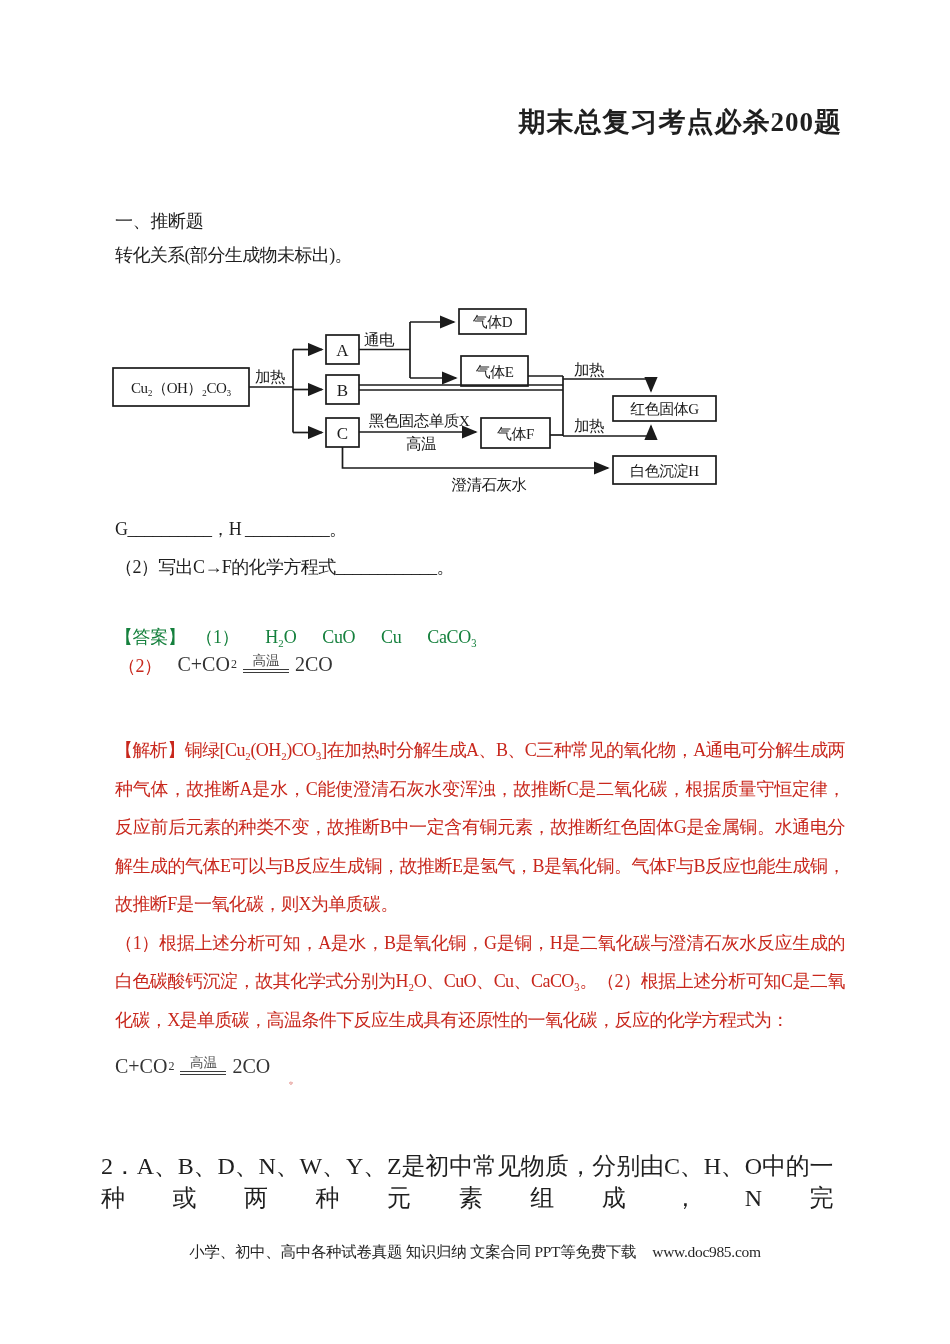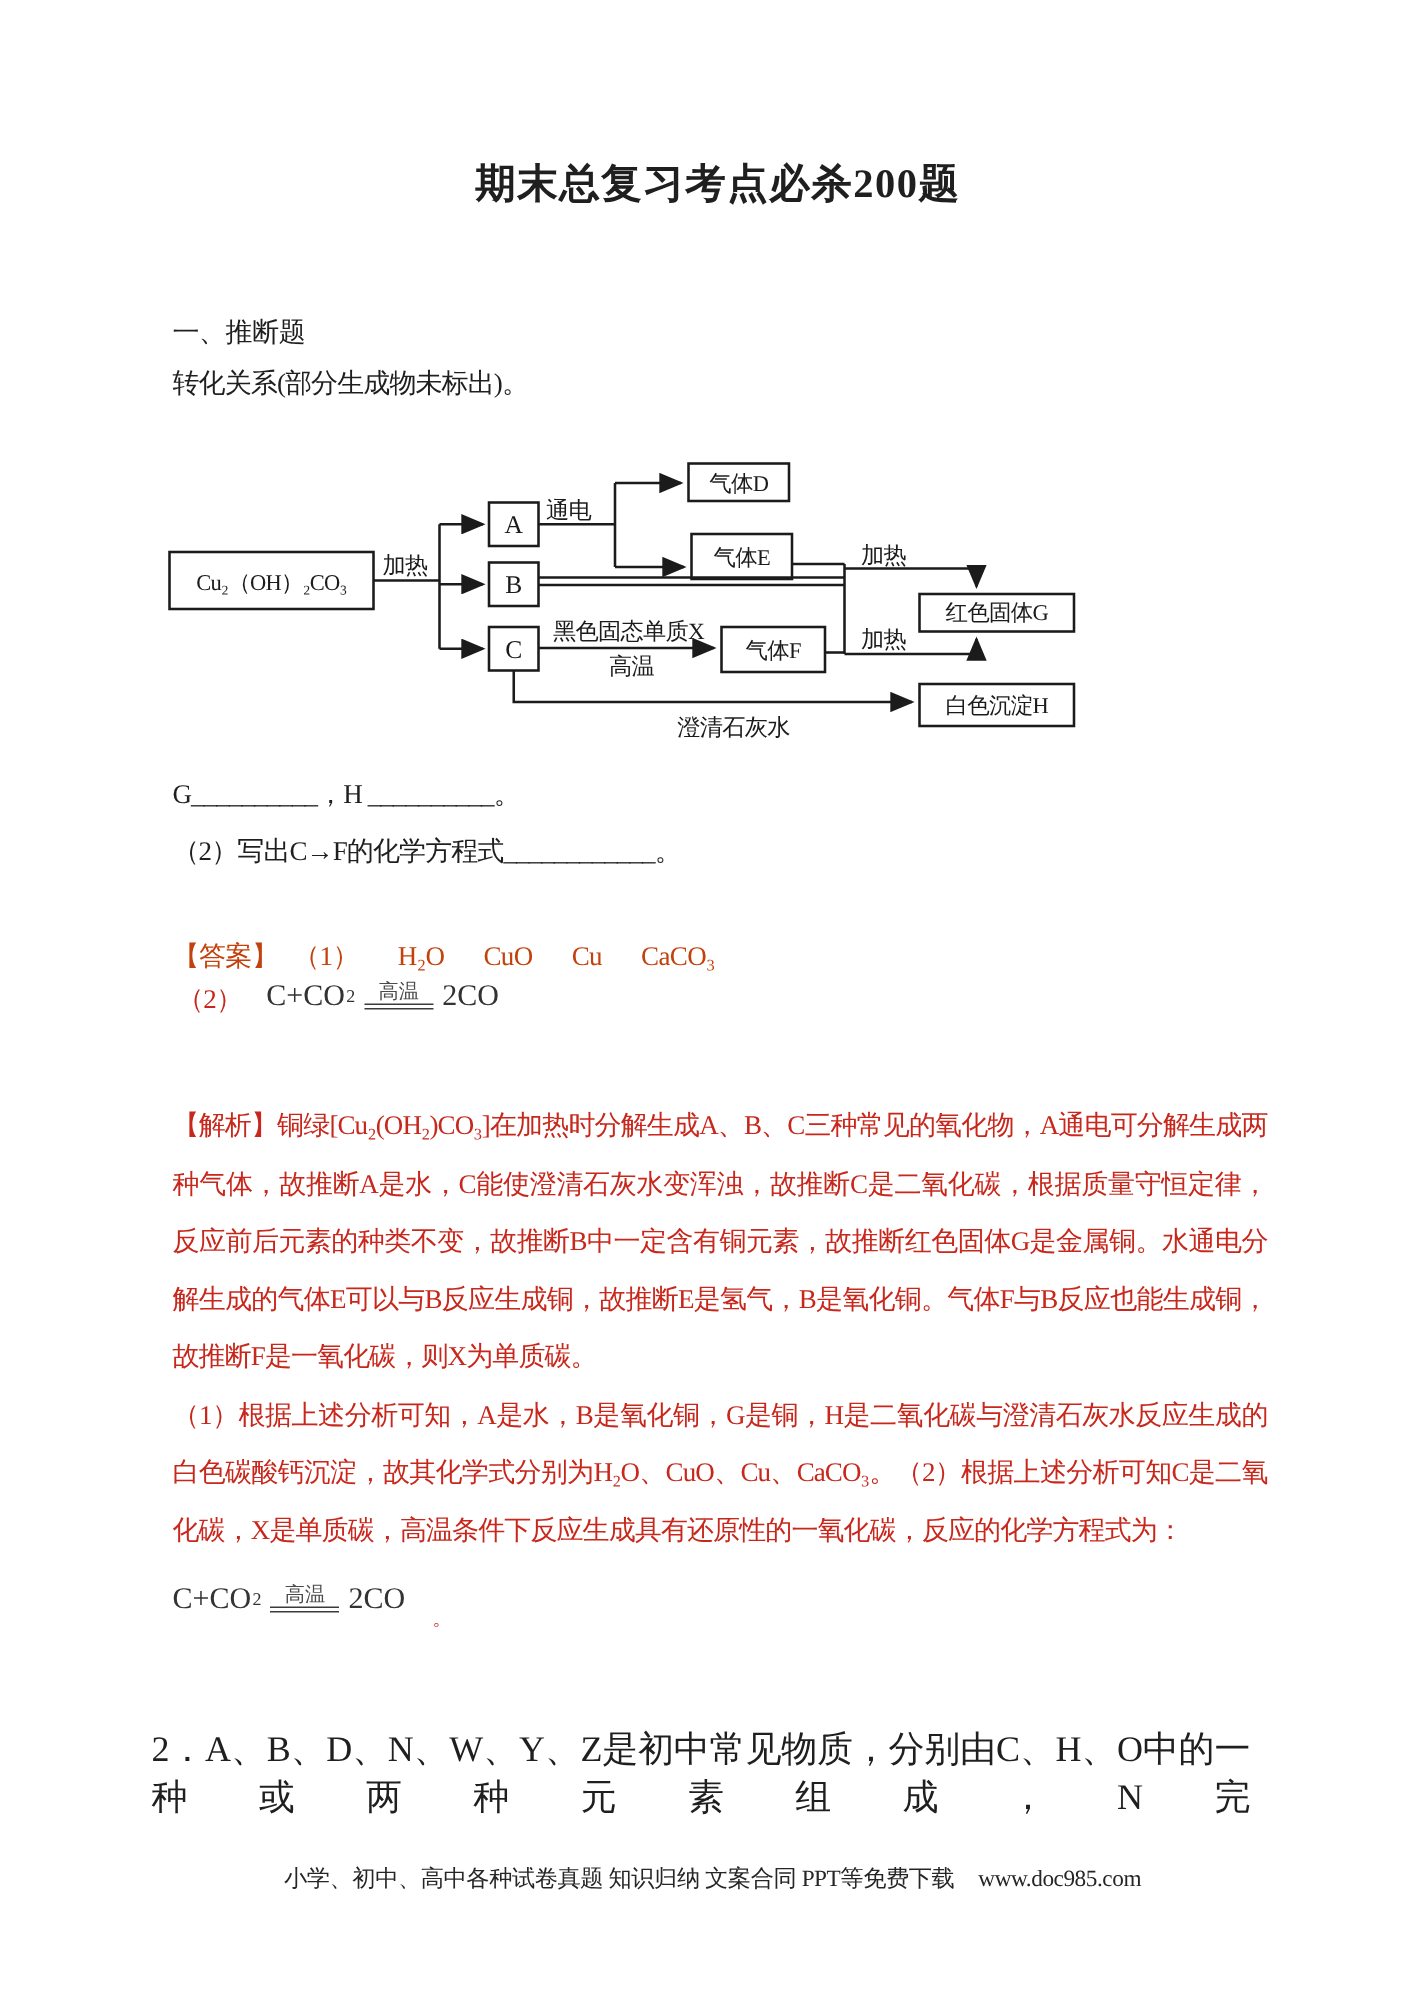--- a/index.html
+++ b/index.html
@@ -4,21 +4,21 @@
 <style>
   html,body { margin:0; padding:0; background:#ffffff; }
   body { font-family:"Liberation Serif","DejaVu Serif",serif; }
   .page {
     position:relative; width:950px; height:1344px; margin:0 auto;
     background:#ffffff; color:#1f1f1f; overflow:hidden;
   }
   .abs { position:absolute; }
 
   .title {
-    left:115px; top:104px; width:727px; text-align:center;
+    left:115px; top:104px; width:727px; text-align:right;
     font-size:27px; font-weight:bold; letter-spacing:1px; margin:0;
   }
   .subtitle {
     left:115px; top:154px; width:727px; text-align:center;
     font-size:26px; font-weight:bold; letter-spacing:1px; margin:0;
   }
   .tiny-mark { font-size:12px; color:#9a9a9a; margin-left:7px; font-weight:normal; }
 
   .heading { left:115px; top:209px; font-size:18px; letter-spacing:-0.3px;text-align:right; }
 
@@ -30,21 +30,21 @@
   .box { fill:none; stroke:#1b1b1b; stroke-width:1.7; }
   .ln  { stroke:#1b1b1b; stroke-width:1.7; fill:none; }
   .btxt { font-size:15px; letter-spacing:-0.5px; }
   .btxt-lg { font-size:17px; }
   .etxt { font-size:15.5px; letter-spacing:-0.5px; }
 
   .subq { left:115px; top:511px; width:730px; font-size:18px;
           line-height:37.5px; letter-spacing:-0.6px; }
 
   .answer-line { left:115px; top:625px; width:730px; font-size:18px;
-                 color:#c2410c; letter-spacing:-0.4px; }
+                 color:#15803d; letter-spacing:-0.4px; }
   .answer-line .ans-label { margin-left:10px; }
   .ans-val { margin-left:26px; }
 
   .eq-row { display:flex; align-items:flex-end; }
   .eq1-row { left:118px; top:652px; }
   .eq-part-label { color:#c8271c; font-size:18px; letter-spacing:-0.5px;
                    margin-right:16px; transform:translateY(2px); }
   .chem-eq { display:inline-flex; font-size:20px; color:#333333; }
   .csub { font-size:12px; transform:translateY(4px); display:inline-block; margin-left:1px; }
   .cond-stack { display:inline-flex; flex-direction:column; align-items:center;

